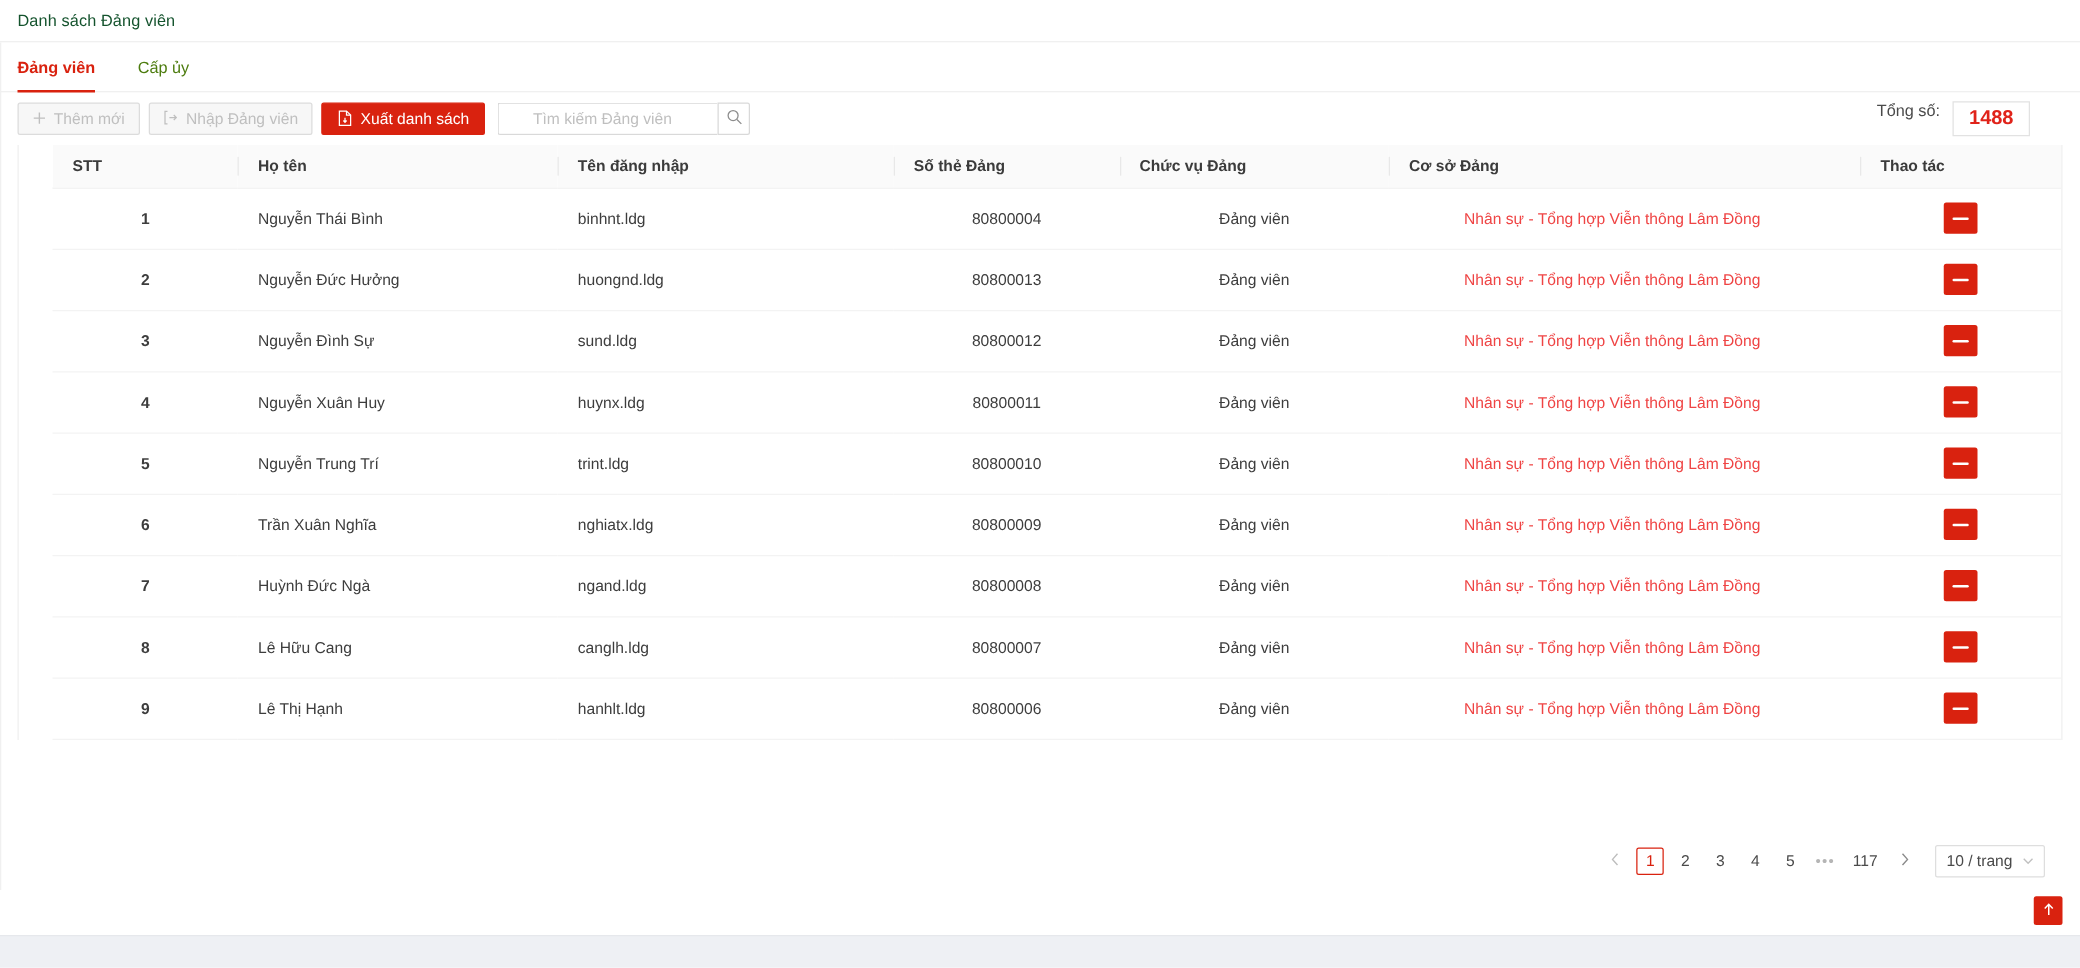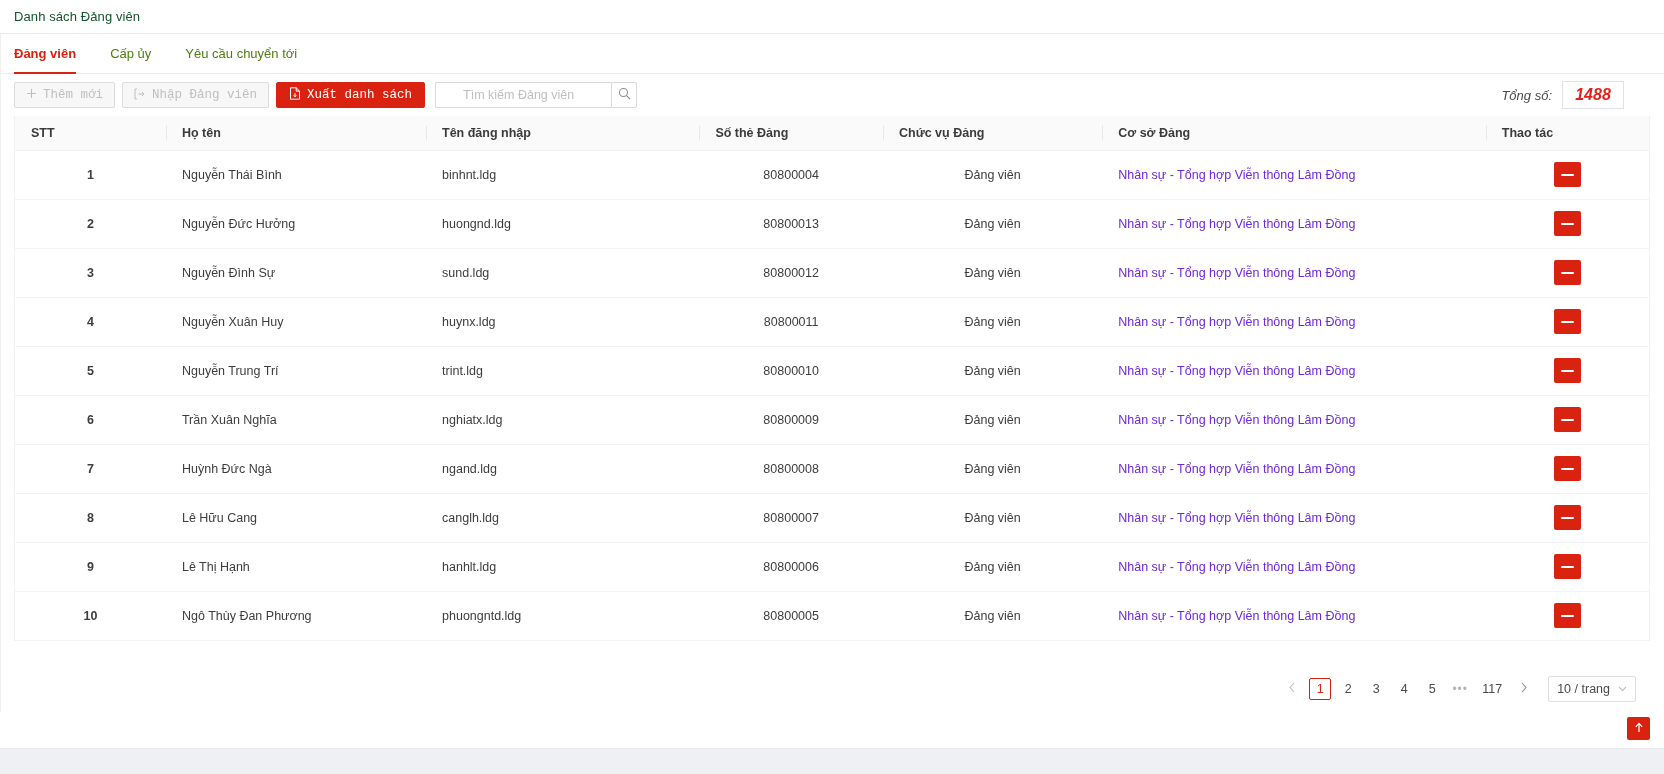--- a/index.html
+++ b/index.html
@@ -97,21 +97,21 @@
   .btn {
     height: 26px;
     display: inline-flex;
     align-items: center;
     gap: 6px;
     padding: 0 11px;
     border: 1px solid #dcdcdc;
     background: #f7f7f7;
     color: #bfbfbf;
     font-size: 12.5px;
-    font-family: Liberation Mono, monospace;
+    font-family: Liberation Sans, sans-serif;
     border-radius: 2px;
     cursor: not-allowed;
     white-space: nowrap;
   }
   .btn .gl { font-size: 12px; line-height: 1; }
   .btn + .btn { margin-left: 7px; }
 
   .btn-primary {
     background: #d9220f;
     border-color: #d9220f;
@@ -148,24 +148,22 @@
     display: flex;
     align-items: center;
     justify-content: center;
     cursor: pointer;
     border-radius: 0 2px 2px 0;
     padding: 0;
   }
 
   .total-box {
     display: flex;
-    align-items: center;
     gap: 10px;
     padding-right: 26px;
-    font-style: italic;
   }
   .total-label { font-size: 13px; color: #4a4a4a; }
   .total-value {
     min-width: 62px;
     height: 28px;
     border: 1px solid #e2e2e2;
     display: flex;
     align-items: center;
     justify-content: center;
     color: #e0231a;
@@ -181,20 +179,21 @@
     padding: 0 14px 0 14px;
     background: #fff;
     overflow: hidden;
     display: flex;
     flex-direction: column;
   }
   .table-scroll {
     border-left: 1px solid #f0f0f0;
     border-right: 1px solid #f0f0f0;
     overflow: hidden;
+    padding-left: 27px;
   }
   table.grid {
     width: 100%;
     border-collapse: collapse;
     table-layout: fixed;
   }
   table.grid thead th {
     background: #fafafa;
     height: 34px;
     font-size: 12.5px;
@@ -235,23 +234,24 @@
     color: #3d3d3d;
     padding: 0 16px;
     border-bottom: 1px solid #f3f3f3;
     background: #fff;
     overflow: hidden;
     text-overflow: ellipsis;
     white-space: nowrap;
   }
   td.col-stt { font-weight: bold; color: #2b2b2b; }
   td.col-org a {
-    color: #6d28d9;
+    color: #ef4444;
     text-decoration: none;
     cursor: pointer;
+    margin-left: 44px;
   }
   table.grid tbody tr:last-child td { border-bottom: 1px solid #f3f3f3; }
 
   .action-btn {
     width: 27px;
     height: 25px;
     background: #d9220f;
     border: none;
     border-radius: 2px;
     display: inline-flex;
@@ -391,23 +391,20 @@
   <div class="page-header">
     <div class="title">Danh sách Đảng viên</div>
   </div>
 
   <div class="tabs-bar">
     <div class="tab active">
       <span>Đảng viên</span>
     </div>
     <div class="tab">
       <span>Cấp ủy</span>
-    </div>
-    <div class="tab">
-      <span>Yêu cầu chuyển tới</span>
     </div>
   </div>
 
   <div class="toolbar">
     <div class="toolbar-left">
 
       <button class="btn" disabled="">
         <span class="gl">
           <svg width="11" height="11" viewBox="0 0 11 11" aria-hidden="true">
             <path d="M5.5 1 V10 M1 5.5 H10" stroke="#bfbfbf" stroke-width="1.1" fill="none"></path>
@@ -592,35 +589,20 @@
                     <span></span>
                     <span></span>
                   </span>
                 </button></td>
             </tr>
             <tr>
               <td class="col-stt">9</td>
               <td class="col-name">Lê Thị Hạnh</td>
               <td class="col-user">hanhlt.ldg</td>
               <td class="col-card">80800006</td>
-              <td class="col-role">Đảng viên</td>
-              <td class="col-org"><a>Nhân sự - Tổng hợp Viễn thông Lâm Đồng</a></td>
-              <td class="col-act"><button class="action-btn">
-                  <span style="display: flex; flex-direction: column; gap: 3px;">
-                    <span></span>
-                    <span></span>
-                    <span></span>
-                  </span>
-                </button></td>
-            </tr>
-            <tr>
-              <td class="col-stt">10</td>
-              <td class="col-name">Ngô Thùy Đan Phương</td>
-              <td class="col-user">phuongntd.ldg</td>
-              <td class="col-card">80800005</td>
               <td class="col-role">Đảng viên</td>
               <td class="col-org"><a>Nhân sự - Tổng hợp Viễn thông Lâm Đồng</a></td>
               <td class="col-act"><button class="action-btn">
                   <span style="display: flex; flex-direction: column; gap: 3px;">
                     <span></span>
                     <span></span>
                     <span></span>
                   </span>
                 </button></td>
             </tr>

